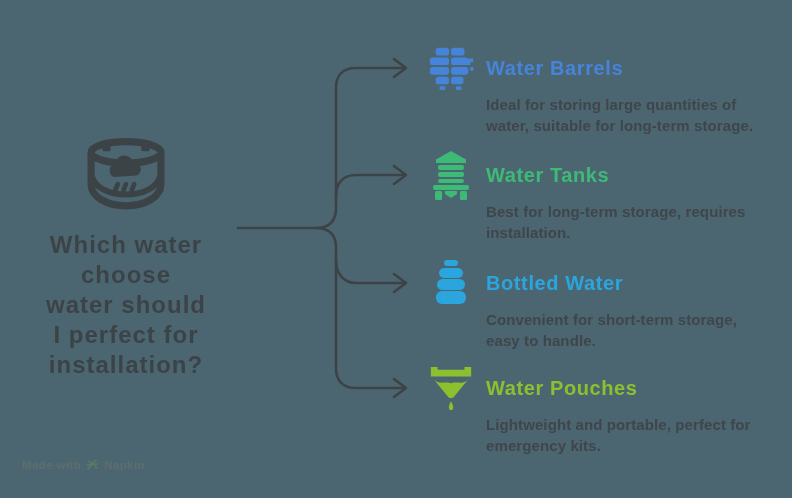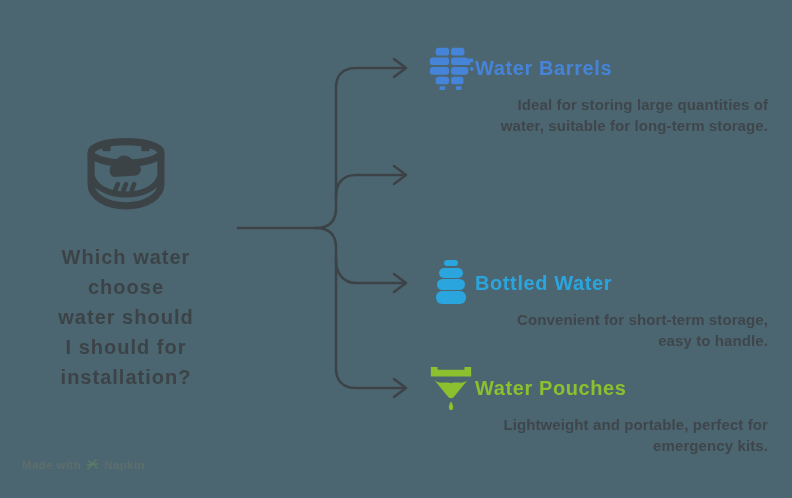--- a/index.html
+++ b/index.html
@@ -10,31 +10,31 @@
   }
   .stage{position:absolute;inset:0;width:792px;height:498px;}
   svg.connectors{position:absolute;left:0;top:0;pointer-events:none;}
 
   .question-block{
     position:absolute;left:16px;top:138px;width:220px;text-align:center;
     color:var(--ink,#3c4347);
   }
   .question-icon{display:inline-block;}
   .question-text{
-    margin-top:24px;font-size:20px;line-height:30px;font-weight:700;
+    margin-top:12px;font-size:24px;line-height:30px;font-weight:700;
     letter-spacing:1px;color:var(--ink,#3c4347);
   }
 
   .item{position:absolute;left:427px;width:330px;}
-  .item-head{display:flex;align-items:center;height:48px;}
+  .item-head{display:flex;align-items:center;gap:11px;height:48px;}
   .item-icon{width:48px;height:48px;flex:0 0 48px;display:flex;align-items:center;justify-content:center;color:var(--accent);}
   .item-title{font-size:20px;font-weight:700;letter-spacing:0.6px;color:var(--accent);white-space:nowrap;}
   .item-desc{
     margin:2px 0 0 59px;width:282px;font-size:15px;line-height:21px;
-    font-weight:700;color:var(--desc,#3f464b);letter-spacing:0.1px;text-align:right;
+    font-weight:700;color:var(--desc,#3f464b);letter-spacing:0.1px;
   }
   .item-1{top:44px;} .item-2{top:151px;} .item-3{top:259px;} .item-4{top:364px;}
 
   .watermark{
     position:absolute;left:22px;top:458px;display:flex;align-items:center;gap:5px;
     font-size:11.5px;color:#5e6e6c;letter-spacing:0.4px;font-weight:700;
   }
   .watermark .glyph{color:#5d7a66;display:inline-flex;}
 </style>
 </head>
@@ -73,21 +73,21 @@
           <path d="M34,45 L31.5,51"></path>
           <path d="M42,45 L39.5,51"></path>
           <path d="M50,45 L47.5,51"></path>
         </g>
       </svg>
     </span>
     <div class="question-text">
       <div>Which water</div>
       <div>choose</div>
       <div>water should</div>
-      <div>I should for</div>
+      <div>I perfect for</div>
       <div>installation?</div>
     </div>
   </div>
 
   <div class="item item-1" style="--accent: #4584d8;">
     <div class="item-head">
       <span class="item-icon">
         <svg width="48" height="46" viewBox="0 0 50 46" fill="currentColor">
           <rect x="9" y="2" width="14" height="8" rx="3"></rect>
           <rect x="25" y="2" width="14" height="8" rx="3"></rect>
@@ -101,20 +101,38 @@
           <rect x="45" y="22" width="3.5" height="4" rx="1.5"></rect>
           <rect x="13" y="42" width="6" height="4" rx="1.5"></rect>
           <rect x="30" y="42" width="6" height="4" rx="1.5"></rect>
         </svg>
       </span>
       <span class="item-title">Water Barrels</span>
     </div>
     <div class="item-desc">Ideal for storing large quantities of water, suitable for long-term storage.</div>
   </div>
 
+  <div class="item item-2" style="--accent: #3dba76;">
+    <div class="item-head">
+      <span class="item-icon">
+        <svg width="46" height="50" viewBox="0 0 46 50" fill="currentColor">
+          <path d="M23,1 L38,9.5 V13 H8 V9.5 Z"></path>
+          <rect x="10" y="15" width="26" height="5" rx="2"></rect>
+          <rect x="10" y="22" width="26" height="5" rx="2"></rect>
+          <rect x="10" y="29" width="26" height="4" rx="2"></rect>
+          <rect x="5" y="35" width="36" height="5" rx="2"></rect>
+          <rect x="7" y="41" width="7" height="9" rx="1.5"></rect>
+          <rect x="32" y="41" width="7" height="9" rx="1.5"></rect>
+          <path d="M17,41 h12 v3 l-6,4 l-6,-4 z"></path>
+        </svg>
+      </span>
+      <span class="item-title">Water Tanks</span>
+    </div>
+    <div class="item-desc">Best for long-term storage, requires installation.</div>
+  </div>
 
   <div class="item item-3" style="--accent: #2aa5de;">
     <div class="item-head">
       <span class="item-icon">
         <svg width="40" height="48" viewBox="0 0 40 48" fill="currentColor">
           <rect x="13" y="1" width="14" height="6" rx="3"></rect>
           <rect x="8" y="9" width="24" height="10" rx="5"></rect>
           <rect x="6" y="20" width="28" height="11" rx="5.5"></rect>
           <rect x="5" y="32" width="30" height="13" rx="6"></rect>
         </svg>

